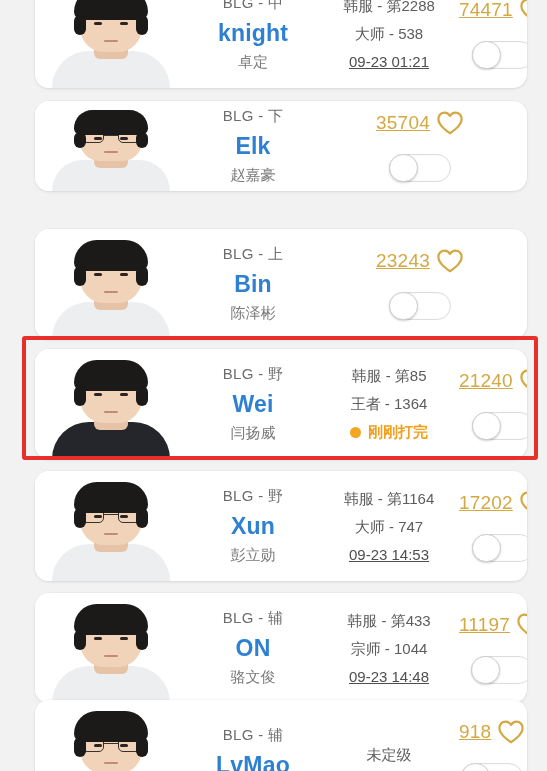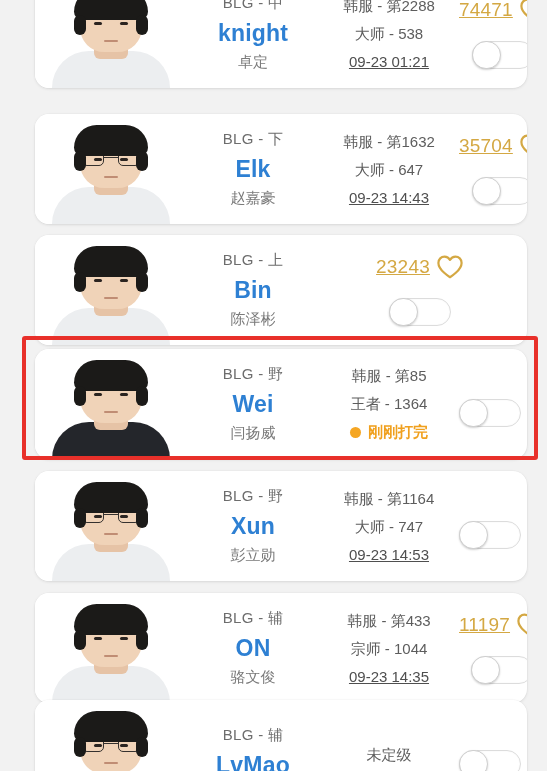--- a/index.html
+++ b/index.html
@@ -339,21 +339,21 @@
               </span>
             </div>
             <div class="toggle">
               <span class="knob"></span>
             </div>
           </div>
         </div>
       </div>
     </div>
     <div class="card-wrap">
-      <div class="card" style="top:114px;height:110px">
+      <div class="card" style="top:101px;height:90px">
         <div class="card-inner">
           <div class="avatar">
             <div class="photo">
               <div class="p-shoulders"></div>
               <div class="p-neck"></div>
               <div class="p-face"></div>
               <div class="p-eye-l"></div>
               <div class="p-eye-r"></div>
               <div class="p-mouth"></div>
               <div class="p-glasses on">
@@ -364,43 +364,38 @@
               <div class="p-hair"></div>
               <div class="p-hair-side-l"></div>
               <div class="p-hair-side-r"></div>
             </div>
           </div>
           <div class="col col-main">
             <div class="line-team">BLG - 下</div>
             <div class="line-nick">Elk</div>
             <div class="line-real">赵嘉豪</div>
           </div>
-          <div class="col col-rank">
-            <div class="line-server">韩服 - 第1632</div>
-            <div class="line-tier">大师 - 647</div>
-            <div class="line-time">09-23 14:43</div>
-          </div>
           <div class="col-actions">
             <div class="fav-row">
               <span class="fav-count">35704</span>
               <span>
                 <svg class="heart-icon" viewBox="0 0 28 26" fill="none" xmlns="http://www.w3.org/2000/svg">
                   <path d="M14 23.2 C14 23.2 2.4 16.2 2.4 8.9 C2.4 5.2 5.2 2.6 8.5 2.6 C10.9 2.6 12.9 3.9 14 5.9 C15.1 3.9 17.1 2.6 19.5 2.6 C22.8 2.6 25.6 5.2 25.6 8.9 C25.6 16.2 14 23.2 14 23.2 Z" stroke="#d4a843" stroke-width="2.2" stroke-linejoin="round"></path>
                 </svg>
               </span>
             </div>
             <div class="toggle">
               <span class="knob"></span>
             </div>
           </div>
         </div>
       </div>
     </div>
     <div class="card-wrap">
-      <div class="card" style="top:235px;height:110px">
+      <div class="card" style="top:229px;height:110px">
         <div class="card-inner">
           <div class="avatar">
             <div class="photo">
               <div class="p-shoulders"></div>
               <div class="p-neck"></div>
               <div class="p-face"></div>
               <div class="p-eye-l"></div>
               <div class="p-eye-r"></div>
               <div class="p-mouth"></div>
               <div class="p-hair"></div>
@@ -452,20 +447,28 @@
           </div>
           <div class="col col-rank">
             <div class="line-server">韩服 - 第85</div>
             <div class="line-tier">王者 - 1364</div>
             <div class="status-live">
               <span class="status-dot"></span>
               <span>刚刚打完</span>
             </div>
           </div>
           <div class="col-actions">
+            <div class="fav-row">
+              <span class="fav-count">21240</span>
+              <span>
+                <svg class="heart-icon" viewBox="0 0 28 26" fill="none" xmlns="http://www.w3.org/2000/svg">
+                  <path d="M14 23.2 C14 23.2 2.4 16.2 2.4 8.9 C2.4 5.2 5.2 2.6 8.5 2.6 C10.9 2.6 12.9 3.9 14 5.9 C15.1 3.9 17.1 2.6 19.5 2.6 C22.8 2.6 25.6 5.2 25.6 8.9 C25.6 16.2 14 23.2 14 23.2 Z" stroke="#d4a843" stroke-width="2.2" stroke-linejoin="round"></path>
+                </svg>
+              </span>
+            </div>
             <div class="toggle">
               <span class="knob"></span>
             </div>
           </div>
         </div>
       </div>
     </div>
     <div class="card-wrap">
       <div class="card" style="top:471px;height:110px">
         <div class="card-inner">
@@ -491,20 +494,28 @@
             <div class="line-team">BLG - 野</div>
             <div class="line-nick">Xun</div>
             <div class="line-real">彭立勋</div>
           </div>
           <div class="col col-rank">
             <div class="line-server">韩服 - 第1164</div>
             <div class="line-tier">大师 - 747</div>
             <div class="line-time">09-23 14:53</div>
           </div>
           <div class="col-actions">
+            <div class="fav-row">
+              <span class="fav-count">17202</span>
+              <span>
+                <svg class="heart-icon" viewBox="0 0 28 26" fill="none" xmlns="http://www.w3.org/2000/svg">
+                  <path d="M14 23.2 C14 23.2 2.4 16.2 2.4 8.9 C2.4 5.2 5.2 2.6 8.5 2.6 C10.9 2.6 12.9 3.9 14 5.9 C15.1 3.9 17.1 2.6 19.5 2.6 C22.8 2.6 25.6 5.2 25.6 8.9 C25.6 16.2 14 23.2 14 23.2 Z" stroke="#d4a843" stroke-width="2.2" stroke-linejoin="round"></path>
+                </svg>
+              </span>
+            </div>
             <div class="toggle">
               <span class="knob"></span>
             </div>
           </div>
         </div>
       </div>
     </div>
     <div class="card-wrap">
       <div class="card" style="top:593px;height:110px">
         <div class="card-inner">
@@ -522,21 +533,21 @@
             </div>
           </div>
           <div class="col col-main">
             <div class="line-team">BLG - 辅</div>
             <div class="line-nick">ON</div>
             <div class="line-real">骆文俊</div>
           </div>
           <div class="col col-rank">
             <div class="line-server">韩服 - 第433</div>
             <div class="line-tier">宗师 - 1044</div>
-            <div class="line-time">09-23 14:35</div>
+            <div class="line-time">09-23 14:48</div>
           </div>
           <div class="col-actions">
             <div class="fav-row">
               <span class="fav-count">11197</span>
               <span>
                 <svg class="heart-icon" viewBox="0 0 28 26" fill="none" xmlns="http://www.w3.org/2000/svg">
                   <path d="M14 23.2 C14 23.2 2.4 16.2 2.4 8.9 C2.4 5.2 5.2 2.6 8.5 2.6 C10.9 2.6 12.9 3.9 14 5.9 C15.1 3.9 17.1 2.6 19.5 2.6 C22.8 2.6 25.6 5.2 25.6 8.9 C25.6 16.2 14 23.2 14 23.2 Z" stroke="#d4a843" stroke-width="2.2" stroke-linejoin="round"></path>
                 </svg>
               </span>
             </div>
@@ -568,20 +579,28 @@
             </div>
           </div>
           <div class="col col-main">
             <div class="line-team">BLG - 辅</div>
             <div class="line-nick">LvMao</div>
           </div>
           <div class="col col-rank">
             <div class="line-tier">未定级</div>
           </div>
           <div class="col-actions">
+            <div class="fav-row">
+              <span class="fav-count">918</span>
+              <span>
+                <svg class="heart-icon" viewBox="0 0 28 26" fill="none" xmlns="http://www.w3.org/2000/svg">
+                  <path d="M14 23.2 C14 23.2 2.4 16.2 2.4 8.9 C2.4 5.2 5.2 2.6 8.5 2.6 C10.9 2.6 12.9 3.9 14 5.9 C15.1 3.9 17.1 2.6 19.5 2.6 C22.8 2.6 25.6 5.2 25.6 8.9 C25.6 16.2 14 23.2 14 23.2 Z" stroke="#d4a843" stroke-width="2.2" stroke-linejoin="round"></path>
+                </svg>
+              </span>
+            </div>
             <div class="toggle">
               <span class="knob"></span>
             </div>
           </div>
         </div>
       </div>
     </div>
     <div class="highlight-box" style="top:336px;height:124px;border-color:#e8302a"></div>
   </div>
 

